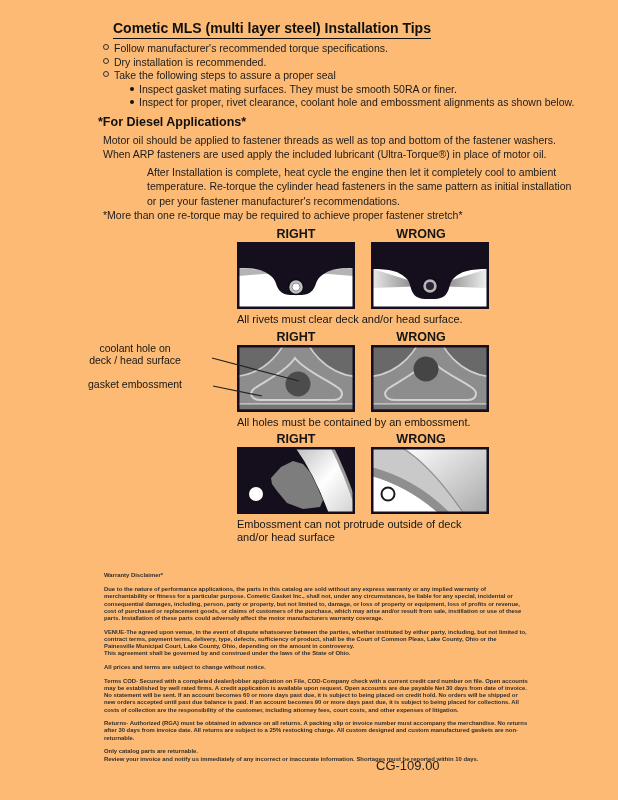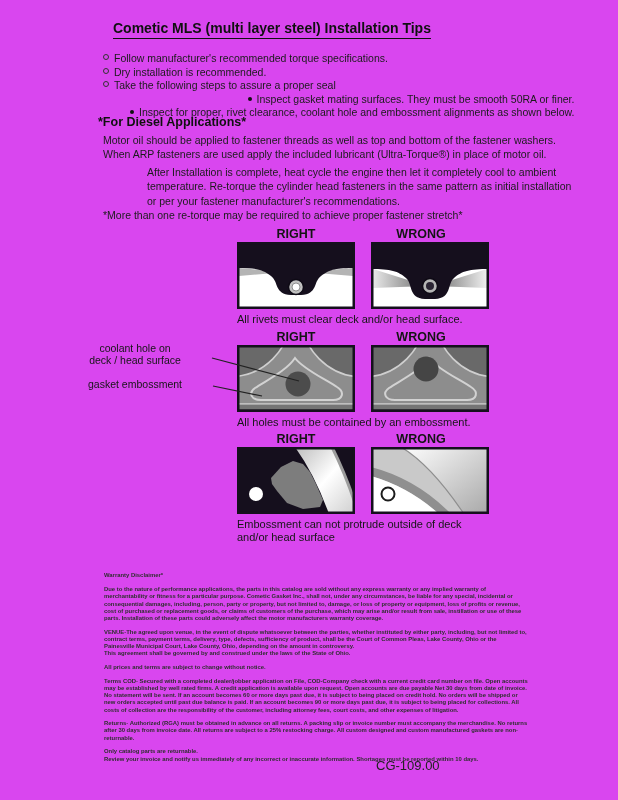--- a/index.html
+++ b/index.html
@@ -1,25 +1,25 @@
 <!DOCTYPE html>
 <html><head>
 <meta charset="utf-8">
 <style>
   html,body{margin:0;padding:0;background:#ffffff;}
-  .page{position:relative;width:618px;height:800px;background:#d946ef;overflow:hidden;
+  .page{position:relative;width:618px;height:800px;background:#fdba74;overflow:hidden;
         font-family:"Liberation Sans", sans-serif;color:#1b1b1b;}
   .abs{position:absolute;}
   .title{left:113px;top:20px;font-size:14px;font-weight:bold;color:#101010;
          border-bottom:1.6px solid #101010;padding-bottom:2px;}
-  .tips{left:103px;top:52px;font-size:10.5px;line-height:13.6px;}
+  .tips{left:103px;top:42px;font-size:10.5px;line-height:13.6px;}
   .bullet-line{white-space:nowrap;}
   .ring{display:inline-block;width:4px;height:4px;border:1px solid #333;border-radius:50%;
         margin-right:5px;vertical-align:2px;}
-  .sub{margin-left:27px;text-align:right;}
+  .sub{margin-left:27px;}
   .dot{display:inline-block;width:4px;height:4px;background:#111;border-radius:50%;
        margin-right:5px;vertical-align:2px;}
   .diesel-h{left:98px;top:115px;font-size:12.5px;font-weight:bold;color:#101010;}
   .para{left:103px;width:480px;font-size:10.5px;line-height:14.4px;white-space:pre-line;}
   .p1{top:133px;} .p2{top:165px;margin-left:44px;} .p3{top:208px;}
   .pair{position:absolute;left:237px;width:252px;}
   .pair1{top:227px;} .pair2{top:330px;} .pair3{top:432px;}
   .hdr-row{display:flex;gap:7px;}
   .hdr{width:118px;text-align:center;font-size:12.5px;font-weight:bold;color:#141414;}
   .box-row{display:flex;gap:16px;margin-top:1px;}

